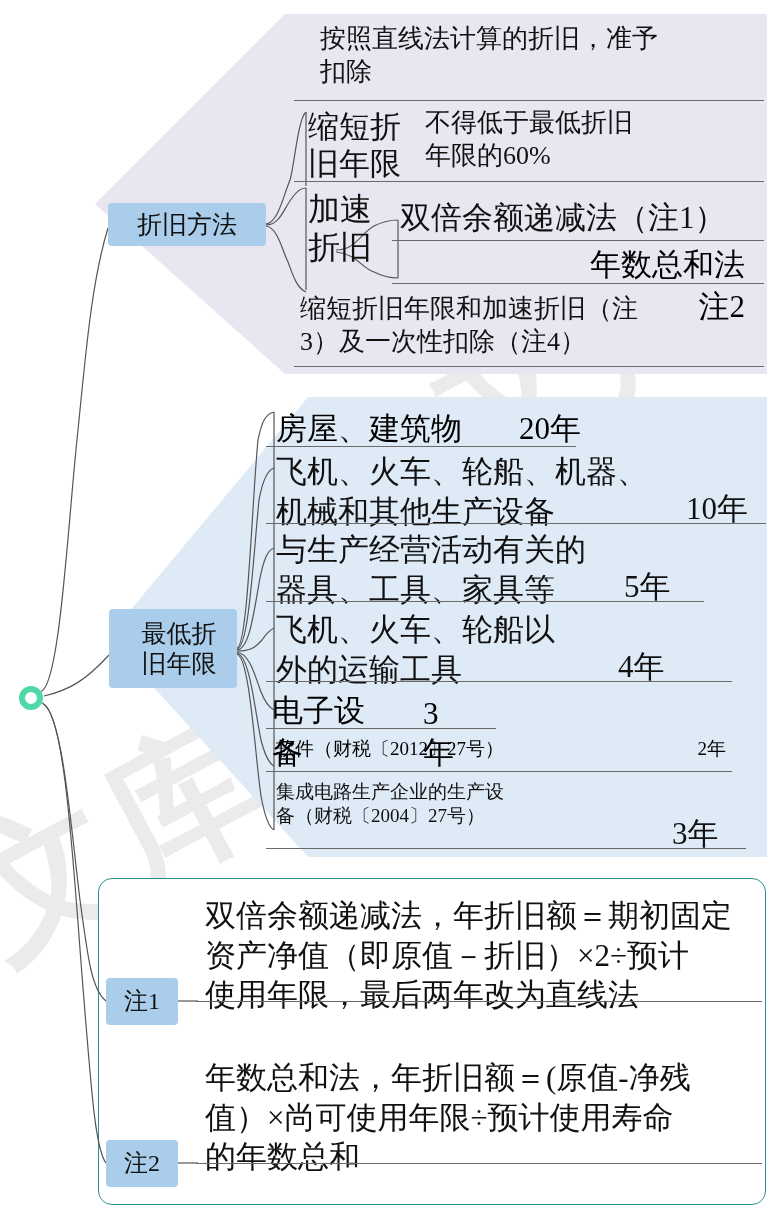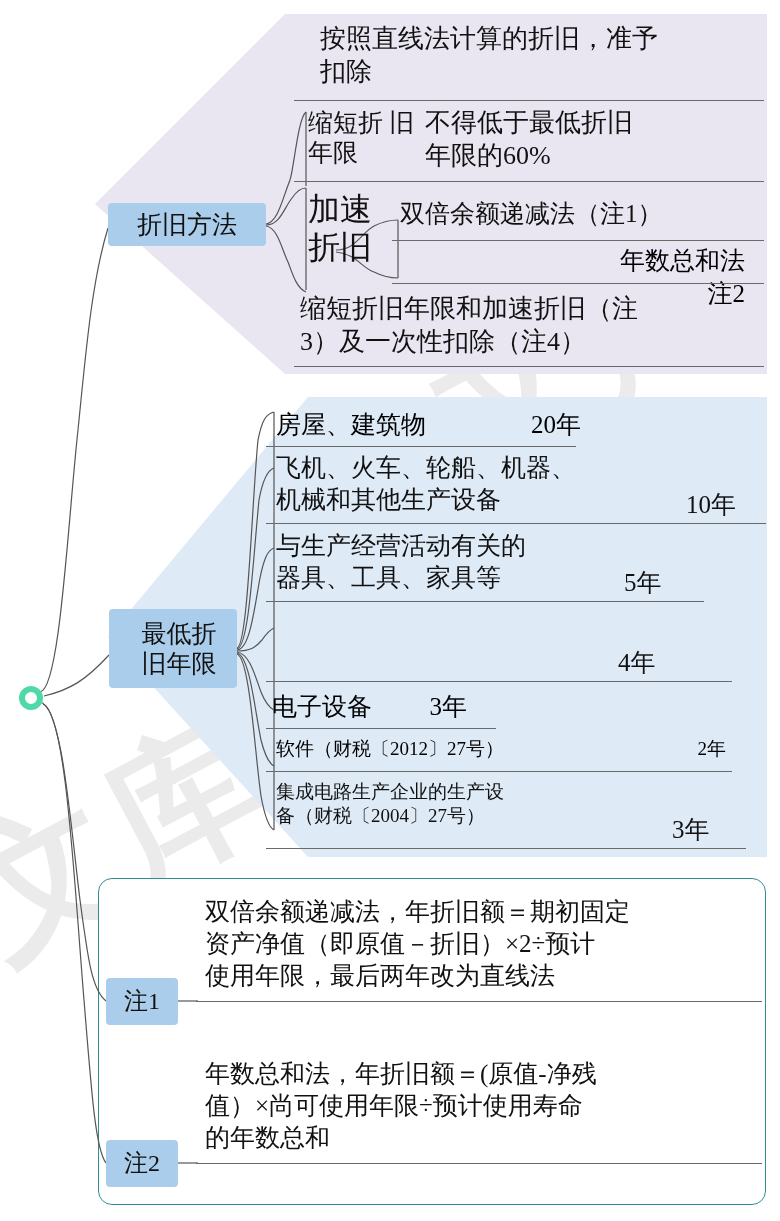--- a/index.html
+++ b/index.html
@@ -64,21 +64,21 @@
         line-height:1.28;white-space:pre-line;}
   .row{display:flex;justify-content:space-between;align-items:flex-end;}
 
   .rule{position:absolute;height:0;border-bottom:1.2px solid #6a6a6a;}
 
   .sub-label{position:absolute;color:#111;line-height:1.2;
      font-family:"Liberation Serif","DejaVu Serif",serif;}
 
   
   .fs26{font-size:26px;}
-  .fs25{font-size:25px;}
+  .fs25{font-size:31px;}
   .fs24{font-size:32px;}
   .fs23{font-size:19px;}
 </style>
 </head>
 <body>
 
 <div id="stage">
 
   <div class="wm wm1">文库</div>
   <div class="wm wm2">文库</div>
@@ -164,20 +164,22 @@
   <div class="leaf fs25" style="left:276px;top:452px;width:420px;">飞机、火车、轮船、机器、
 机械和其他生产设备</div>
   <div class="leaf fs25" style="left:686px;top:489px;width:80px;">10年</div>
   <div class="rule" style="left:266px;top:523px;width:500px;"></div>
 
   <div class="leaf fs25" style="left:276px;top:530px;width:360px;">与生产经营活动有关的
 器具、工具、家具等</div>
   <div class="leaf fs25" style="left:624px;top:567px;width:80px;">5年</div>
   <div class="rule" style="left:266px;top:601px;width:438px;"></div>
 
+  <div class="leaf fs25" style="left:276px;top:610px;width:330px;">飞机、火车、轮船以
+外的运输工具</div>
   <div class="leaf fs25" style="left:618px;top:647px;width:80px;">4年</div>
   <div class="rule" style="left:266px;top:681px;width:466px;"></div>
 
   <div class="row fs25" style="position:absolute;left:272px;top:690px;width:195px;gap:34px;">
     <span>电子设备</span>
     <span>3年</span>
   </div>
   <div class="rule" style="left:266px;top:728px;width:230px;"></div>
 
   <div class="row fs23" style="position:absolute;left:276px;top:736px;width:450px;">

